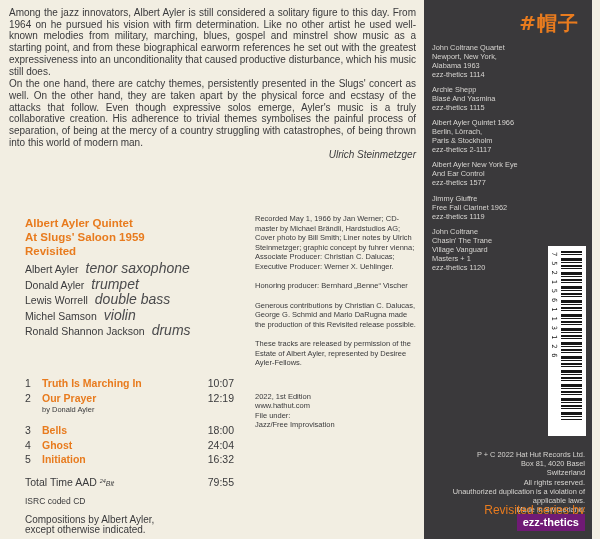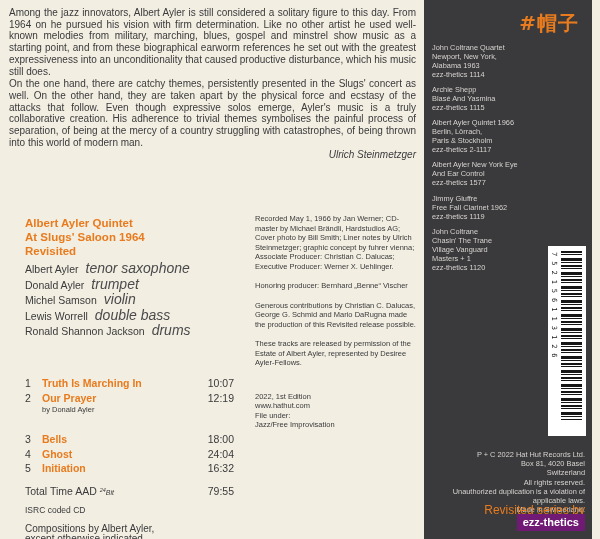--- a/index.html
+++ b/index.html
@@ -23,21 +23,21 @@
   
   .personnel { position:absolute; left:25px; top:260px; }
   .p-row { height:15.5px; font-size:10.5px; }
   .p-inst { font-style:italic; font-size:14px; margin-left:7px; color:#4a4a4c; }
 
   
   .tracks { position:absolute; left:25px; top:377px; width:209px; }
   .t-row { display:flex; font-size:10.5px; line-height:12px; margin-bottom:2.5px; }
   .t-num { width:17px; }
   .t-title { flex:1; color:#e87b1e; font-weight:bold; }
-  .t-note { margin-left:17px; font-size:7.5px; margin-top:-1px; margin-bottom:19px; }
+  .t-note { margin-left:17px; font-size:7.5px; margin-top:-1px; margin-bottom:10px; }
   .total-row { display:flex; margin-top:11px; font-size:10.5px; align-items:baseline; }
   .total-label { flex:1; }
   .bit { font-style:italic; font-size:7px; }
   .bit sup { font-size:5.5px; }
   .isrc { margin-top:8px; font-size:8.5px; }
   .compositions { margin-top:9px; font-size:10px; line-height:10px; width:155px; }
 
   
   .credits { position:absolute; left:255px; top:214px; width:163px;
              font-size:7.5px; line-height:9.5px; }
@@ -79,35 +79,35 @@
 
 <div class="cover">
 
   <div class="liner">
     <p>Among the jazz innovators, Albert Ayler is still considered a solitary figure to this day. From 1964 on he pursued his vision with firm determination. Like no other artist he used well-known melodies from military, marching, blues, gospel and minstrel show music as a starting point, and from these biographical earworm references he set out with the greatest expressiveness into an unconditionality that caused productive disturbance, which his music still does.</p>
     <p>On the one hand, there are catchy themes, persistently presented in the Slugs' concert as well. On the other hand, they are taken apart by the physical force and ecstasy of the attacks that follow. Even though expressive solos emerge, Ayler's music is a truly collaborative creation. His adherence to trivial themes symbolises the painful process of separation, of being at the mercy of a country struggling with catastrophes, of being thrown into this world of modern man.</p>
     <p class="author">Ulrich Steinmetzger</p>
   </div>
 
   <div class="album-title pre">Albert Ayler Quintet
-At Slugs' Saloon 1964
+At Slugs' Saloon 1959
 Revisited</div>
 
   <div class="personnel">
     <div class="p-row">
       <span class="p-name">Albert Ayler</span><span class="p-inst">tenor saxophone</span>
     </div>
     <div class="p-row">
       <span class="p-name">Donald Ayler</span><span class="p-inst">trumpet</span>
     </div>
     <div class="p-row">
+      <span class="p-name">Lewis Worrell</span><span class="p-inst">double bass</span>
+    </div>
+    <div class="p-row">
       <span class="p-name">Michel Samson</span><span class="p-inst">violin</span>
-    </div>
-    <div class="p-row">
-      <span class="p-name">Lewis Worrell</span><span class="p-inst">double bass</span>
     </div>
     <div class="p-row">
       <span class="p-name">Ronald Shannon Jackson</span><span class="p-inst">drums</span>
     </div>
   </div>
 
   <div class="tracks">
     <div class="t-row">
       <span class="t-num">1</span>
       <span class="t-title">Truth Is Marching In</span>

